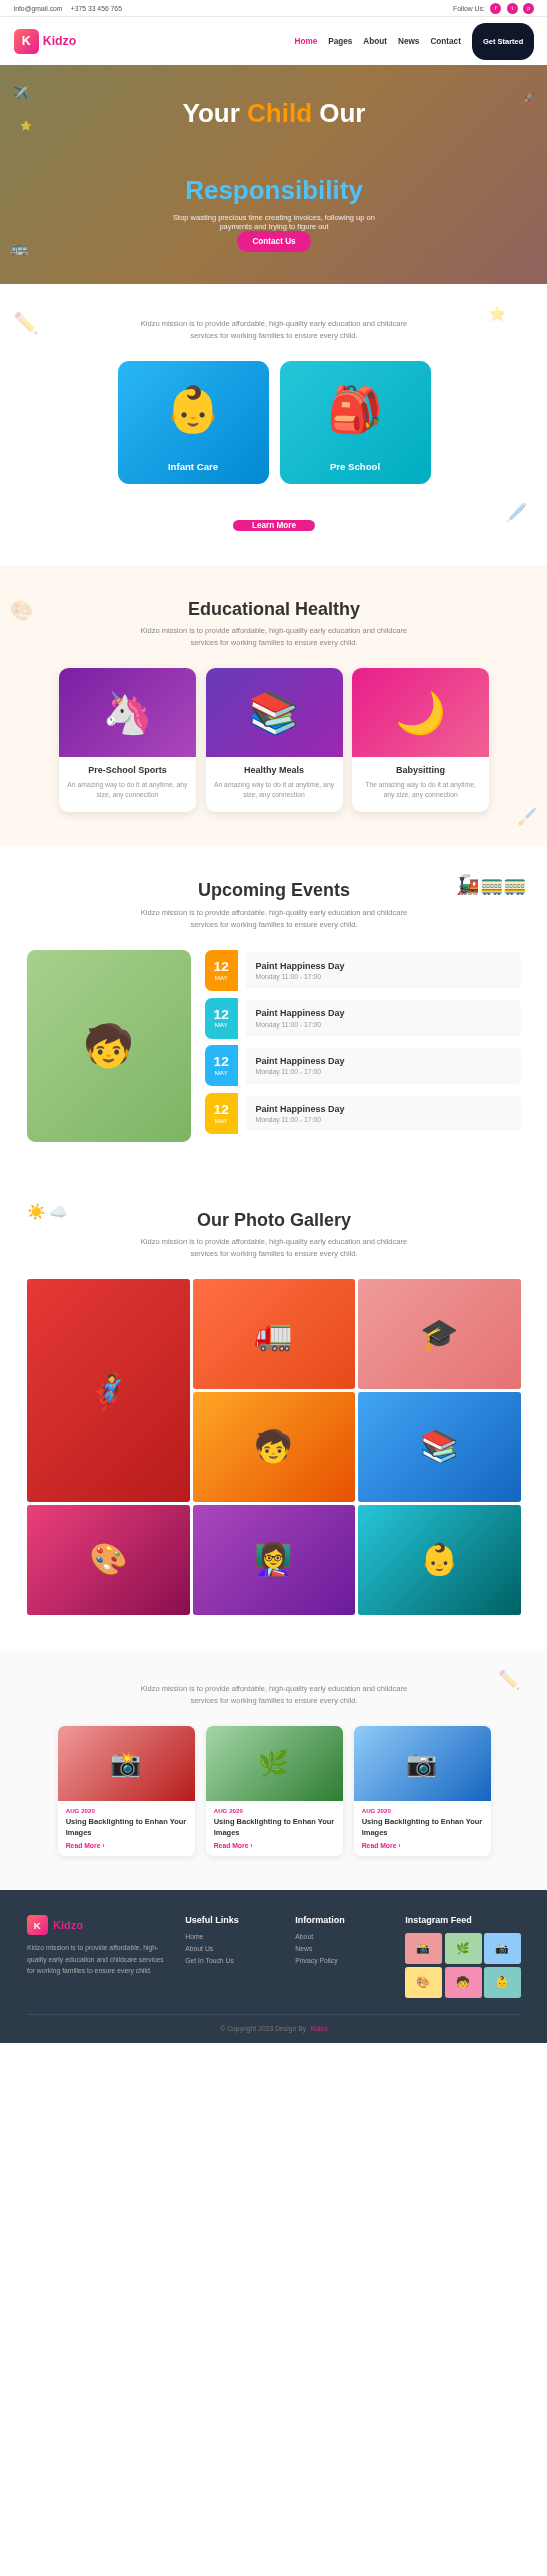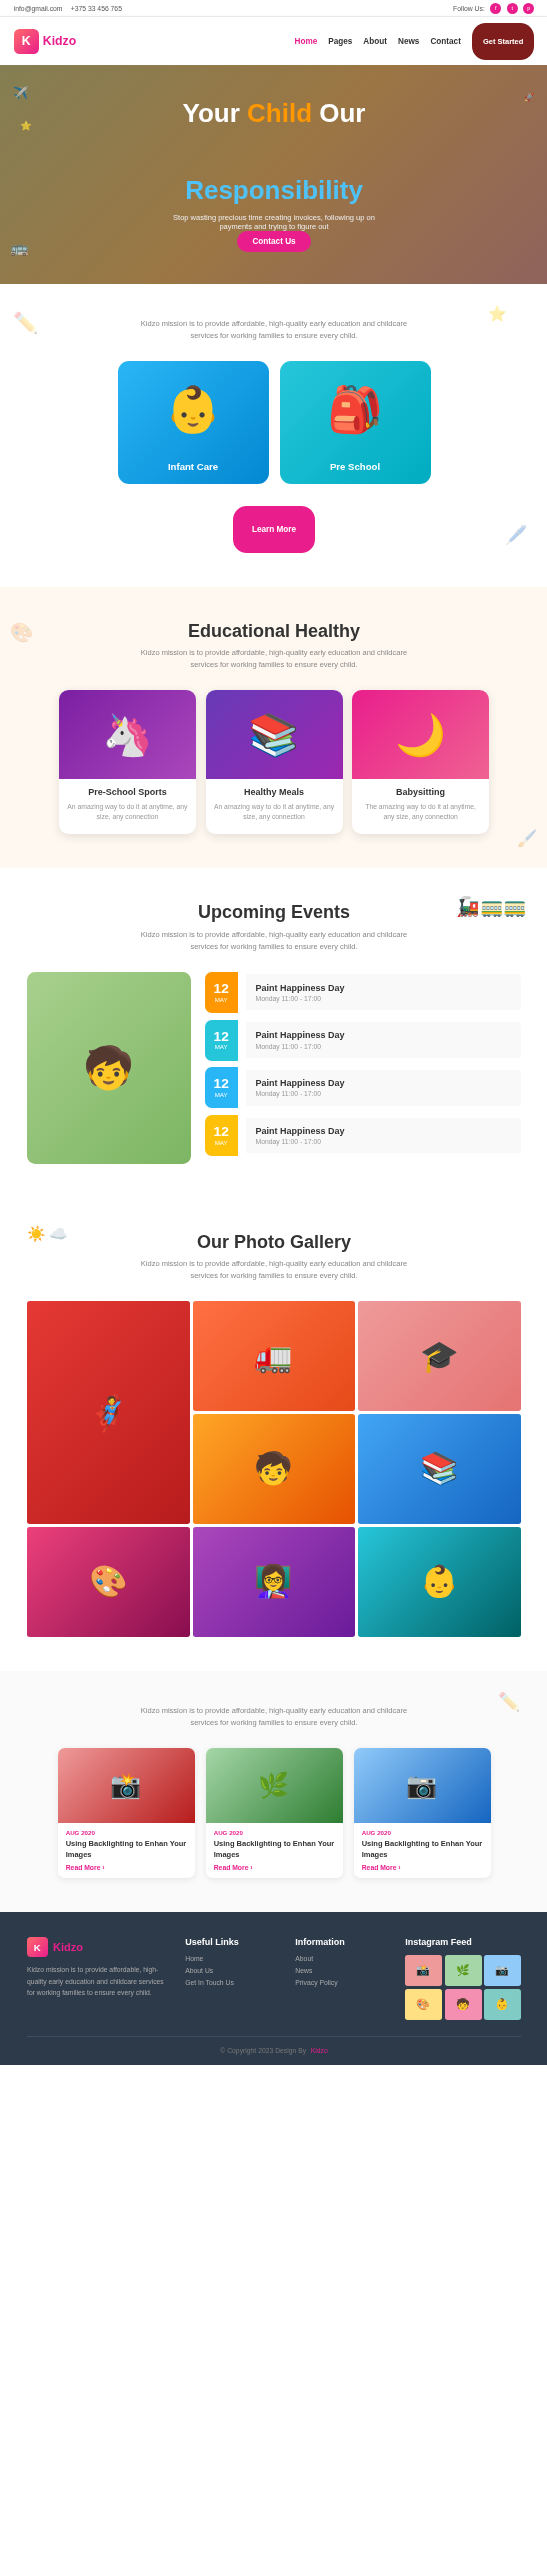--- a/index.html
+++ b/index.html
@@ -28,21 +28,21 @@
       padding: 5.5px 13.7px;
       box-shadow: 0 1.4px 5.5px rgba(0,0,0,0.08);
     }
     .logo { display: flex; align-items: center; gap: 4.1px; }
     .logo-icon { width: 25px; height: 25px; background: linear-gradient(135deg, #ff6b6b, #e91e8c); border-radius: 5.5px; display: flex; align-items: center; justify-content: center; color: #fff; font-size: 12.3px; font-weight: bold; }
     .logo-text { font-size: 12.3px; font-weight: 800; color: #333; }
     .logo-text span { color: #e91e8c; }
     .nav-links { display: flex; gap: 11px; align-items: center; }
     .nav-link { font-size: 8.2px; color: #333; text-decoration: none; font-weight: 600; cursor: pointer; }
     .nav-link.active { color: #e91e8c; }
-    .btn-get-started { background: #7f1d1d; color: #fff; border: none; padding: 14px 11px; border-radius: 13.7px; font-size: 7.5px; font-weight: 700; cursor: pointer; }
+    .btn-get-started { background: #0f172a; color: #fff; border: none; padding: 14px 11px; border-radius: 13.7px; font-size: 7.5px; font-weight: 700; cursor: pointer; }
 
     
     .hero {
       position: relative;
       height: 233px;
       background: linear-gradient(rgba(0,0,0,0.35), rgba(0,0,0,0.35)), #c8a882;
       display: flex;
       align-items: center;
       justify-content: center;
       overflow: hidden;
@@ -77,21 +77,21 @@
     .offer-card.blue { background: linear-gradient(135deg, #29B6F6, #0288D1); }
     .offer-card.teal { background: linear-gradient(135deg, #26C6DA, #00ACC1); }
     .offer-card-img {
       position: absolute; top: 11px;
       width: 75px; height: 75px;
       border-radius: 50%;
       display: flex; align-items: center; justify-content: center;
       font-size: 38px;
     }
     .offer-card-label { color: #fff; font-weight: 700; font-size: 9.6px; z-index: 1; }
-    .btn-learn { background: #e91e8c; color: #fff; border: none; padding: 19px 19px; border-radius: 13.7px; font-size: 8.2px; font-weight: 700; cursor: pointer; margin-top: 5px; }
+    .btn-learn { background: #e91e8c; color: #fff; border: none; padding: 1px 19px; border-radius: 13.7px; font-size: 8.2px; font-weight: 700; cursor: pointer; margin-top: 19px; }
 
     
     .edu-section { background: #fff8f0; padding: 34px 27px; text-align: center; }
     .program-cards { display: flex; gap: 9.6px; justify-content: center; margin-top: 6.8px; }
     .program-card {
       width: 137px; border-radius: 9.6px;
       padding: 0 0 12.3px 0; overflow: hidden;
       box-shadow: 0 2.7px 9.6px rgba(0,0,0,0.1);
       background: #fff;
     }

